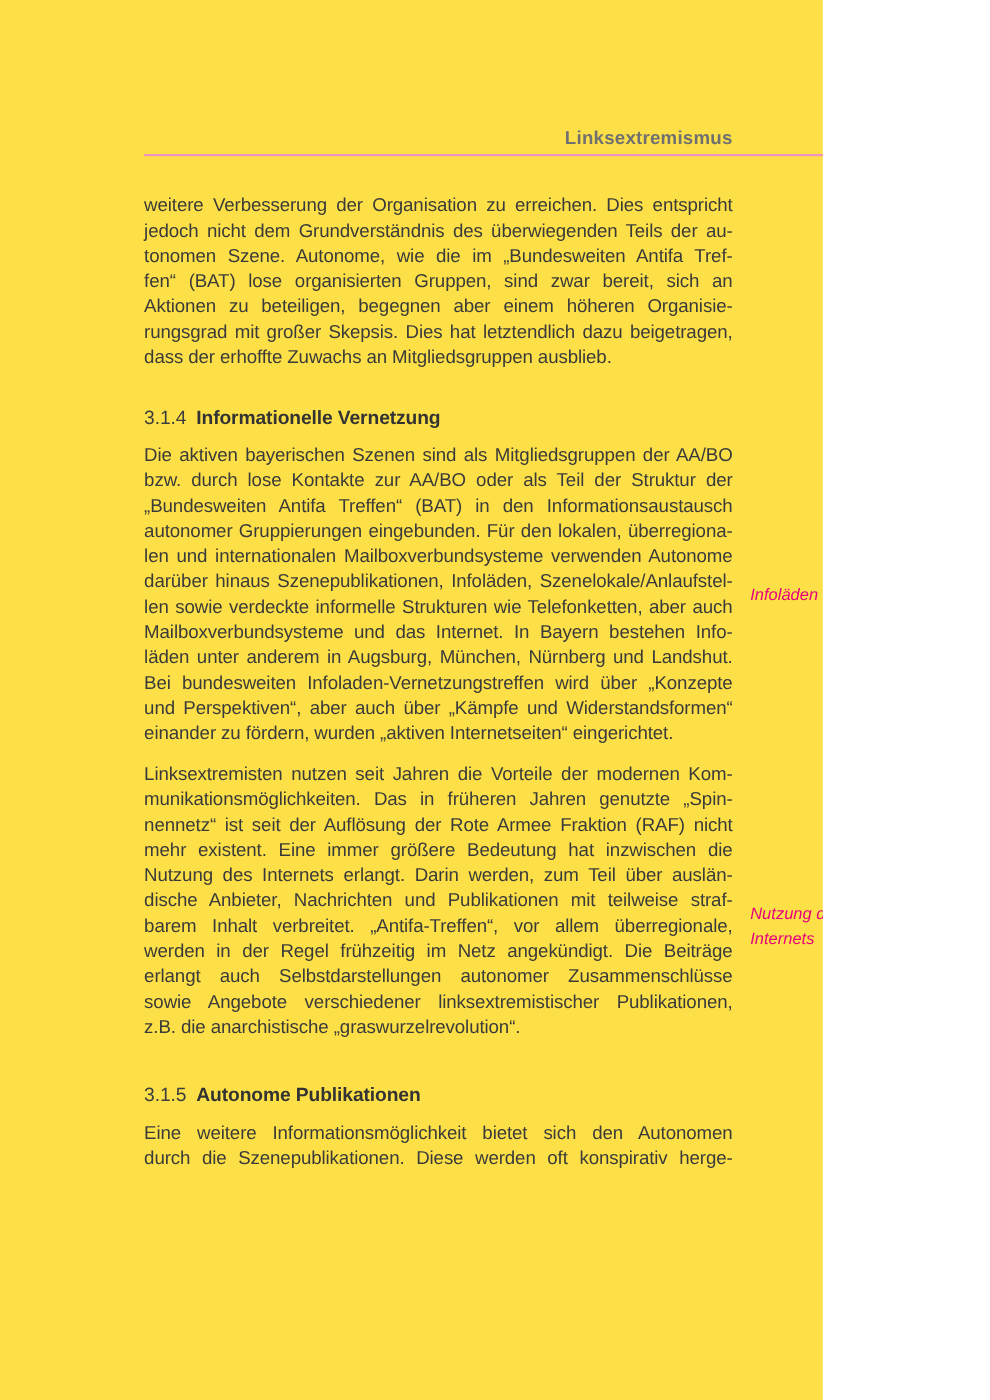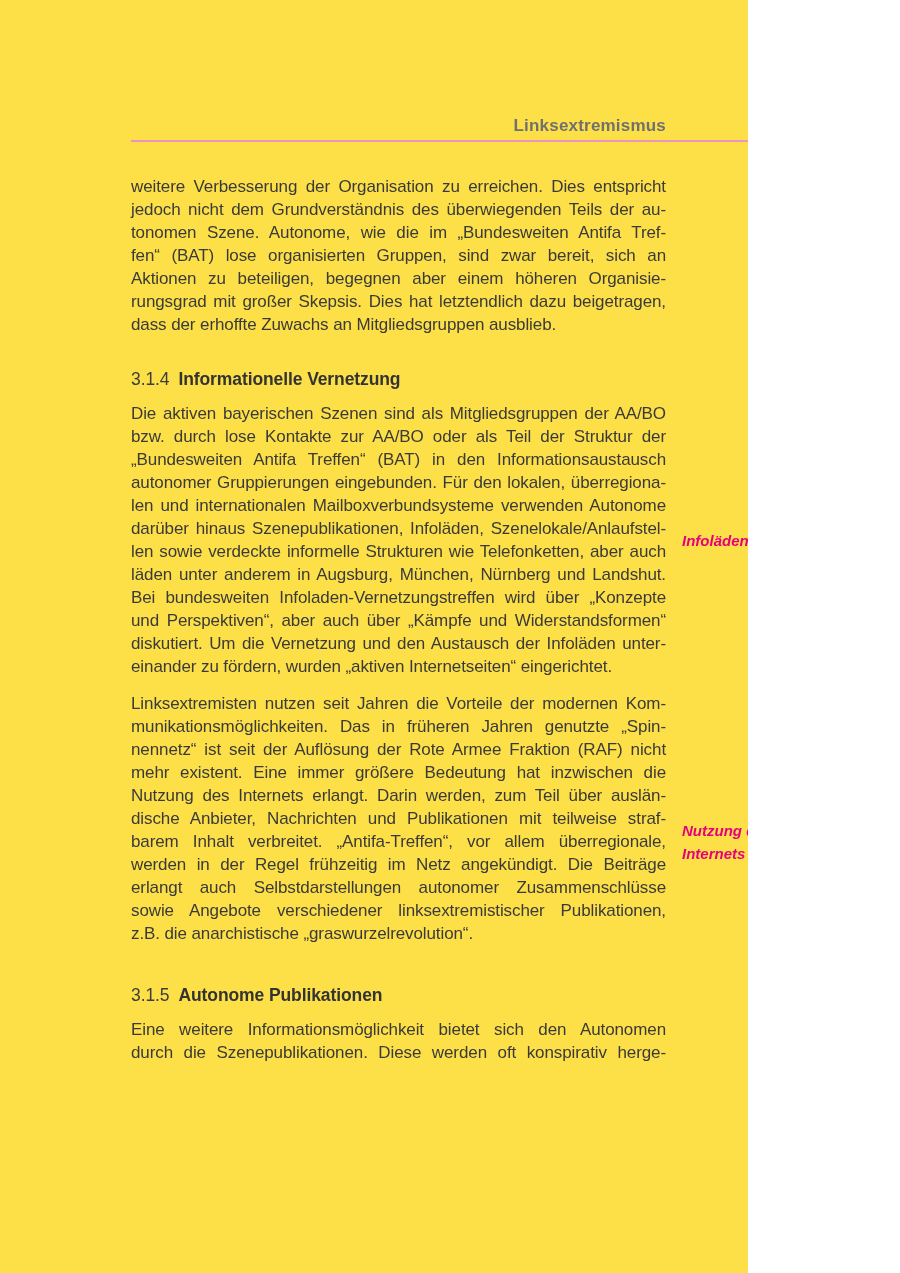--- a/index.html
+++ b/index.html
@@ -74,21 +74,20 @@
   .heading .htitle { font-weight: bold; }
 
   .margin-note {
     position: absolute;
     left: 682px;
     width: 108px;
     font-style: italic;
     font-size: 15px;
     line-height: 23px;
     color: var(--accent, #e6007e);
-    font-weight: bold;
   }
   .note-1 { top: 529px; }
   .note-2 { top: 819px; }
 </style>
 </head>
 <body>
 
 <div class="page">
 
   <div class="header-label">Linksextremismus</div>
@@ -109,24 +108,24 @@
       </div>
       <div class="heading"><span class="hnum">3.1.4</span><span class="htitle">Informationelle Vernetzung</span></div>
       <div class="para">
         <div class="line">Die aktiven bayerischen Szenen sind als Mitgliedsgruppen der AA/BO</div>
         <div class="line">bzw. durch lose Kontakte zur AA/BO oder als Teil der Struktur der</div>
         <div class="line">„Bundesweiten Antifa Treffen“ (BAT) in den Informationsaustausch</div>
         <div class="line">autonomer Gruppierungen eingebunden. Für den lokalen, überregiona-</div>
         <div class="line">len und internationalen Mailboxverbundsysteme verwenden Autonome</div>
         <div class="line">darüber hinaus Szenepublikationen, Infoläden, Szenelokale/Anlaufstel-</div>
         <div class="line">len sowie verdeckte informelle Strukturen wie Telefonketten, aber auch</div>
+        <div class="line">Mailboxverbundsysteme und das Internet. In Bayern bestehen Info-</div>
         <div class="line">läden unter anderem in Augsburg, München, Nürnberg und Landshut.</div>
         <div class="line">Bei bundesweiten Infoladen-Vernetzungstreffen wird über „Konzepte</div>
         <div class="line">und Perspektiven“, aber auch über „Kämpfe und Widerstandsformen“</div>
-        <div class="line">diskutiert. Um die Vernetzung und den Austausch der Infoläden unter-</div>
         <div class="line last">einander zu fördern, wurden „aktiven Internetseiten“ eingerichtet.</div>
       </div>
       <div class="para">
         <div class="line">Linksextremisten nutzen seit Jahren die Vorteile der modernen Kom-</div>
         <div class="line">munikationsmöglichkeiten. Das in früheren Jahren genutzte „Spin-</div>
         <div class="line">nennetz“ ist seit der Auflösung der Rote Armee Fraktion (RAF) nicht</div>
         <div class="line">mehr existent. Eine immer größere Bedeutung hat inzwischen die</div>
         <div class="line">Nutzung des Internets erlangt. Darin werden, zum Teil über auslän-</div>
         <div class="line">dische Anbieter, Nachrichten und Publikationen mit teilweise straf-</div>
         <div class="line">barem Inhalt verbreitet. „Antifa-Treffen“, vor allem überregionale,</div>

